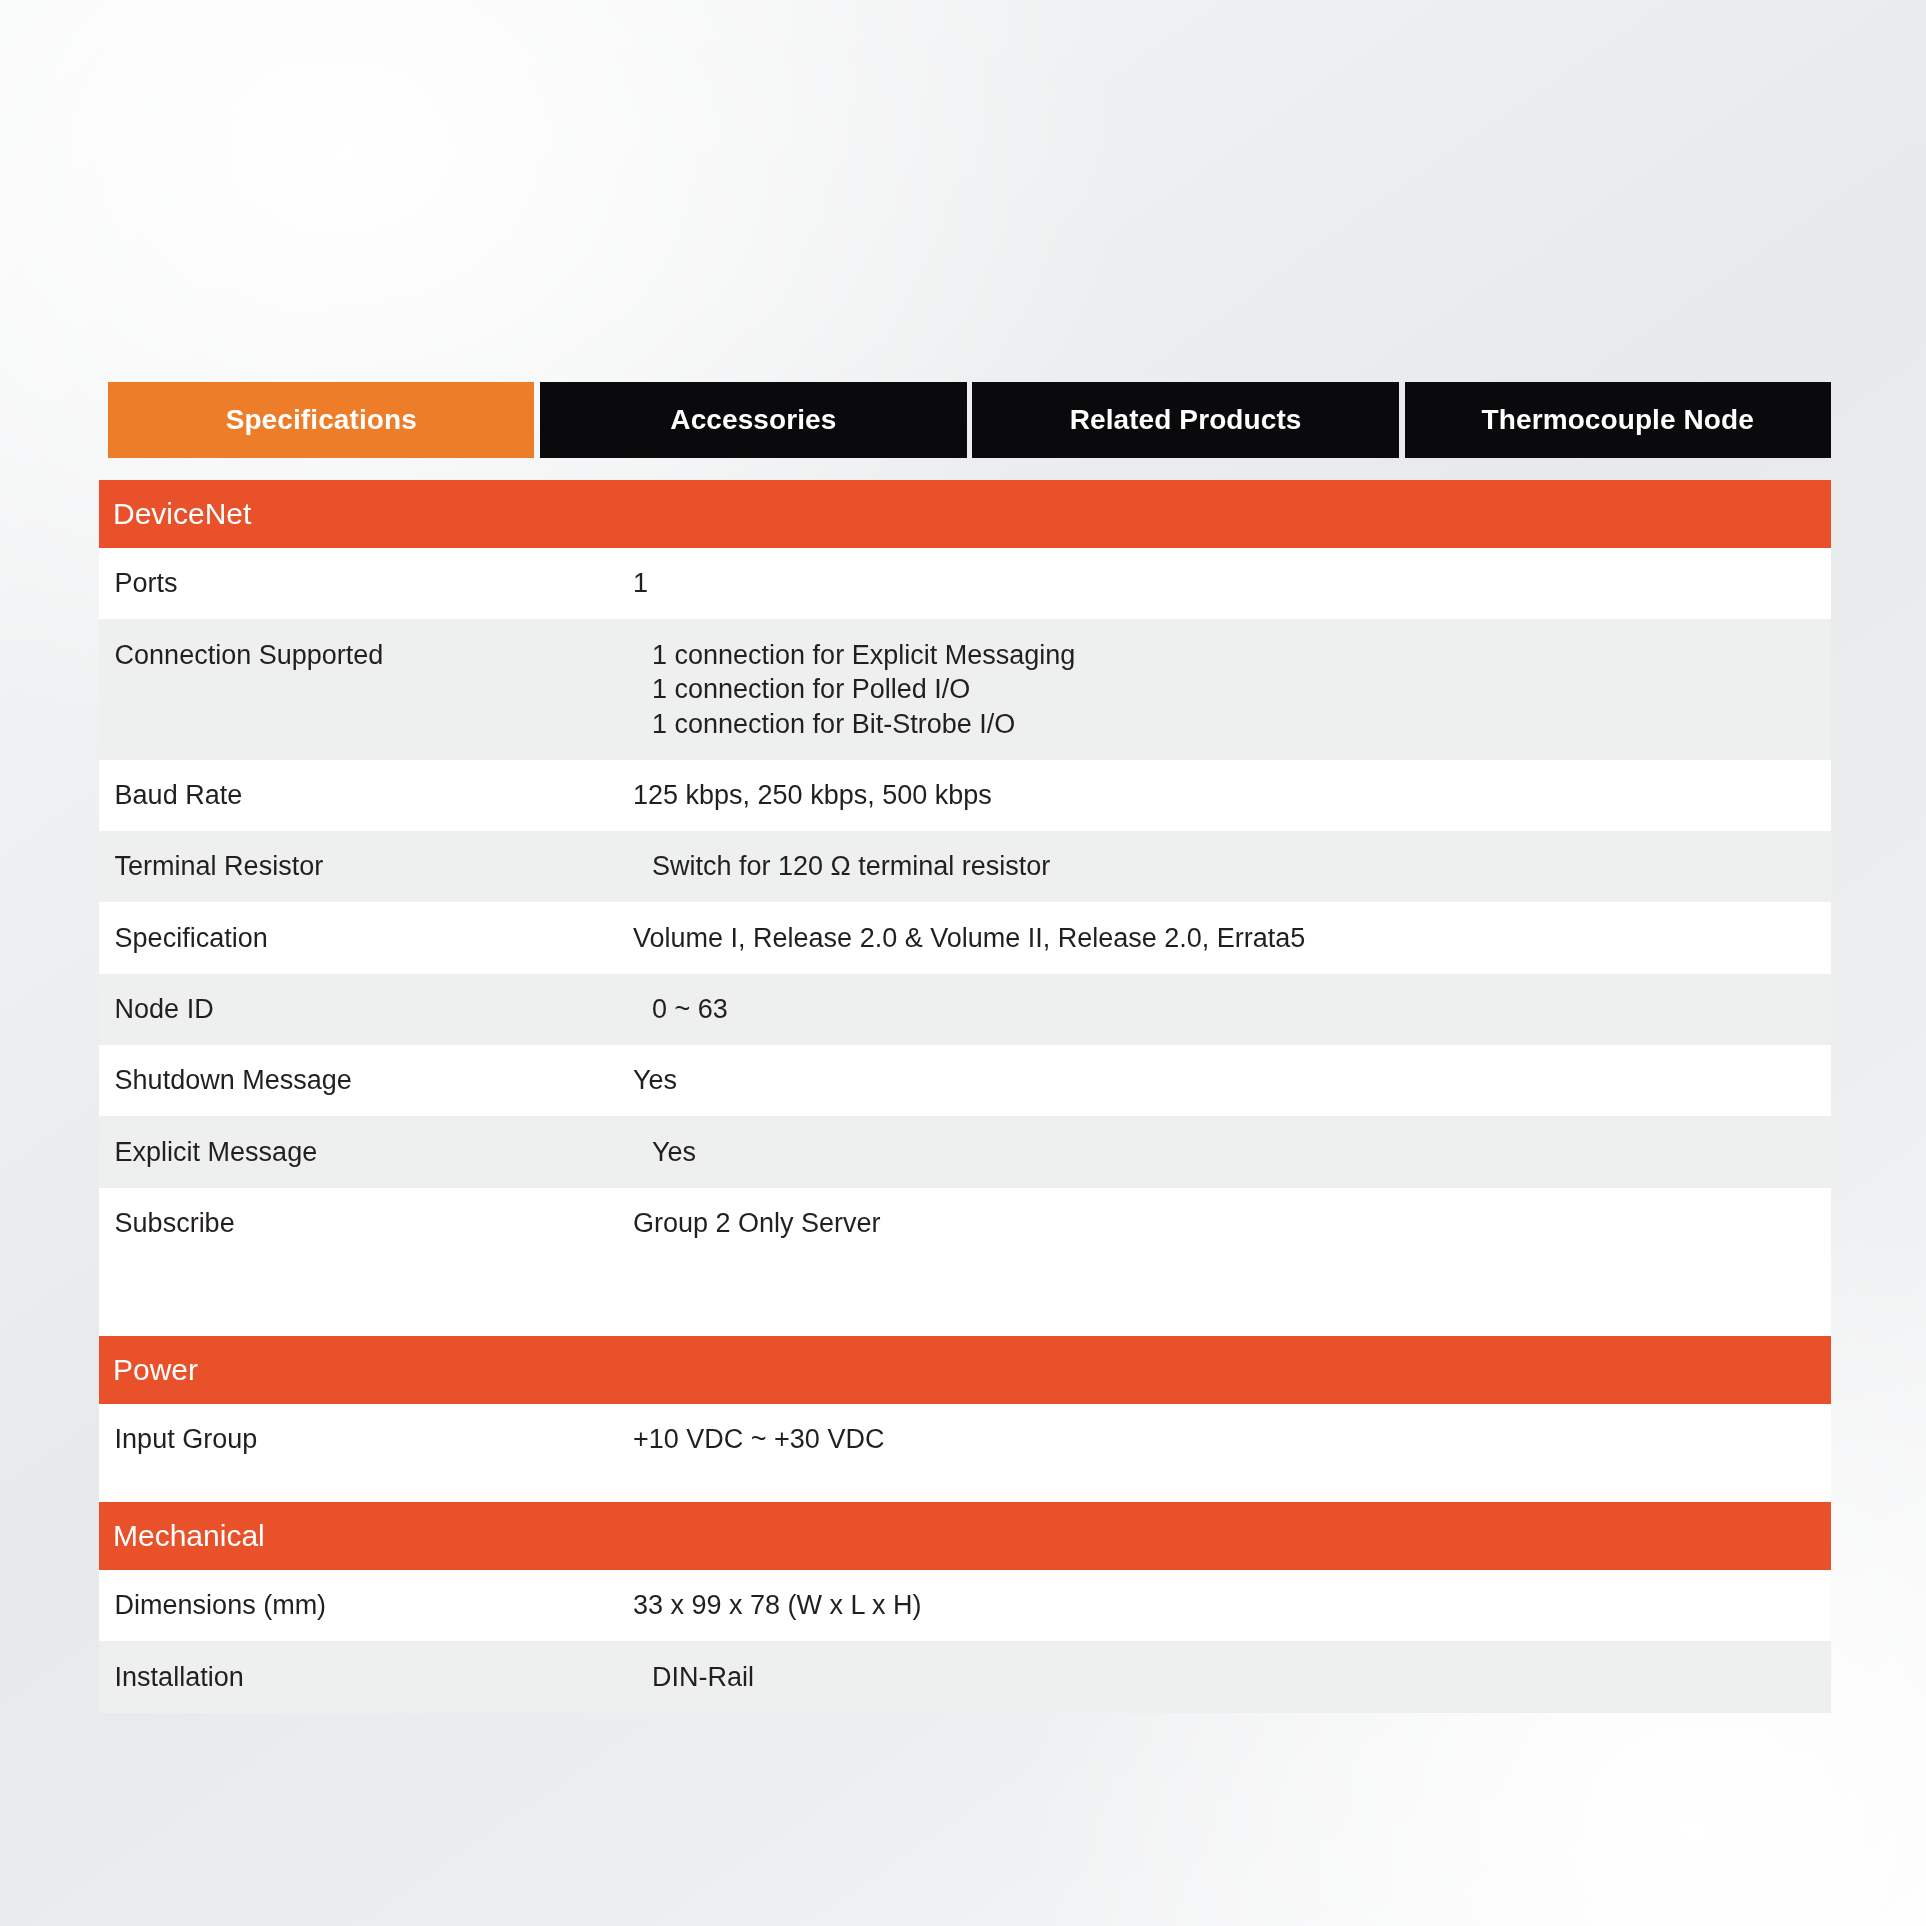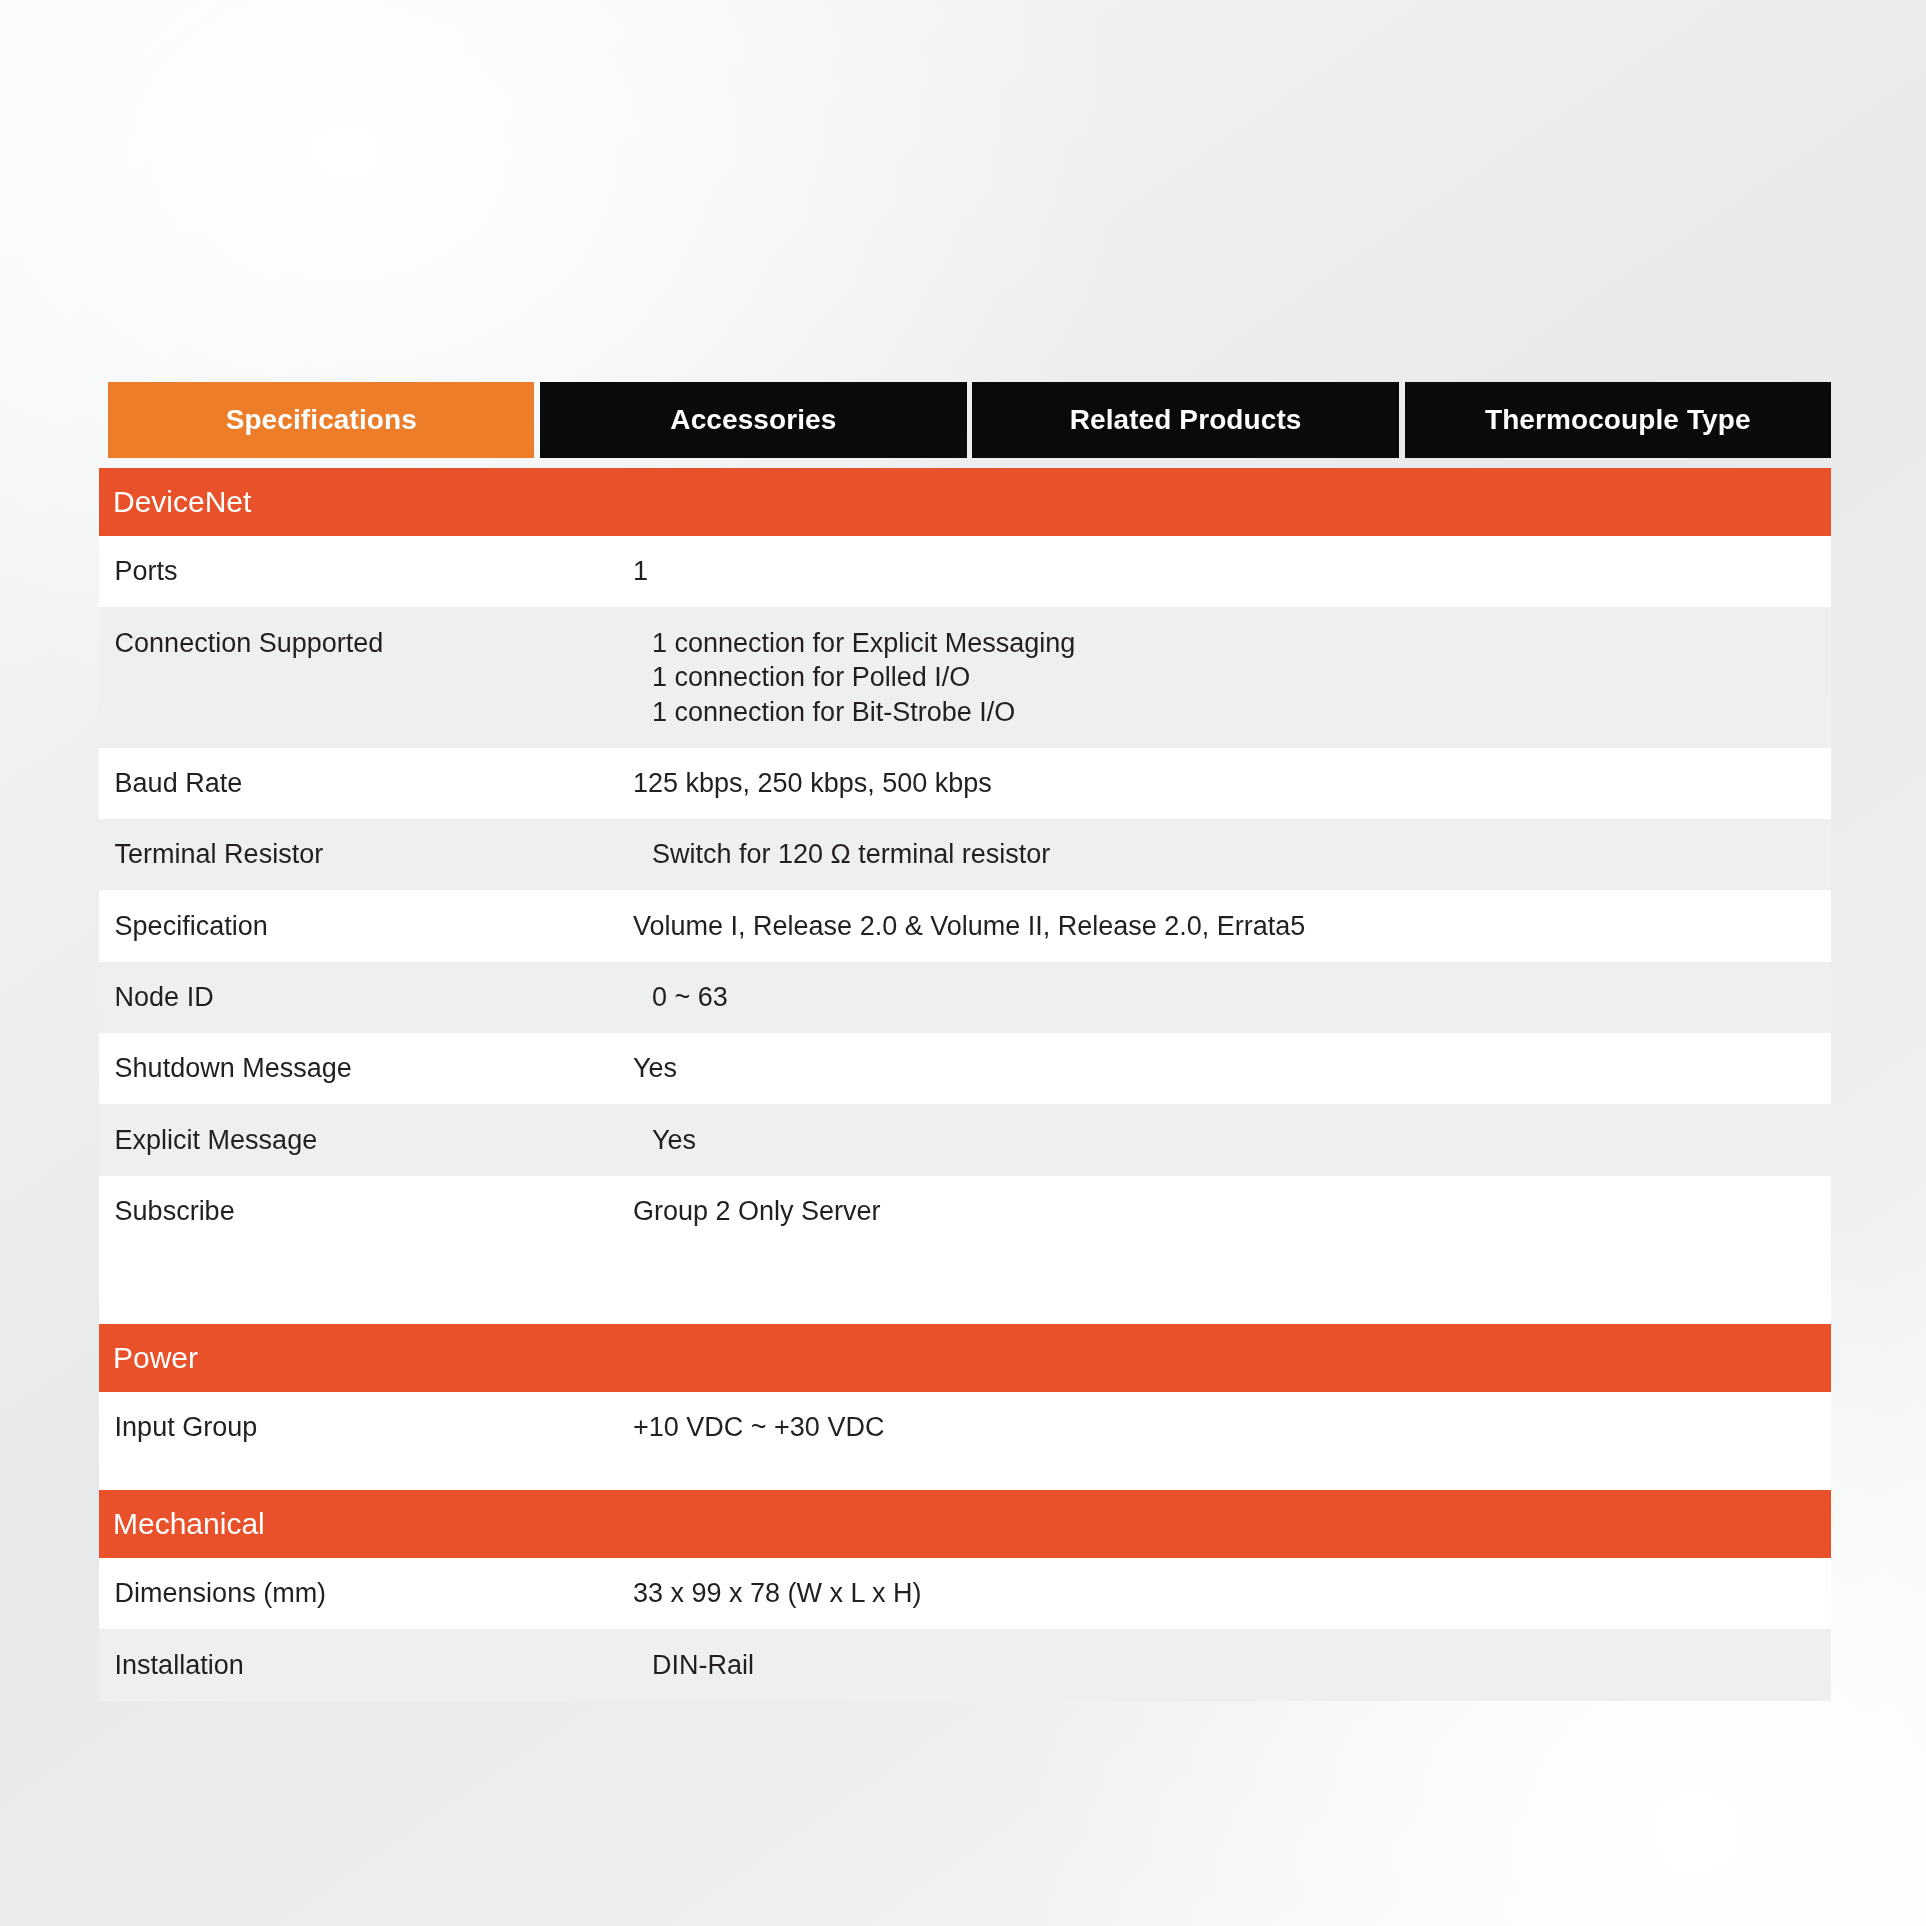--- a/index.html
+++ b/index.html
@@ -41,21 +41,21 @@
     box-sizing: border-box;
   }
   .tab.active {
     background: #ed7d28;
     color: #ffffff;
     margin-left: 9px;
   }
 
   
   #table {
-    margin-top: 10px;
+    margin-top: 22px;
     width: 100%;
     background: #ffffff;
   }
 
   .section-head {
     background: #e8512a;
     color: #ffffff;
     font-size: 30px;
     font-weight: 400;
     height: 68px;
@@ -103,21 +103,21 @@
 </style>
 </head>
 <body>
 
 <div id="sheet">
 
   <div id="tabbar">
       <div class="tab active">Specifications</div>
       <div class="tab">Accessories</div>
       <div class="tab">Related Products</div>
-      <div class="tab">Thermocouple Type</div>
+      <div class="tab">Thermocouple Node</div>
     </div>
 
   <div id="table">
       <div class="section-head">DeviceNet</div>
       <div class="row odd">
         <div class="cell-label">Ports</div>
         <div class="cell-value">
           <span class="vline">1</span>
         </div>
       </div>

